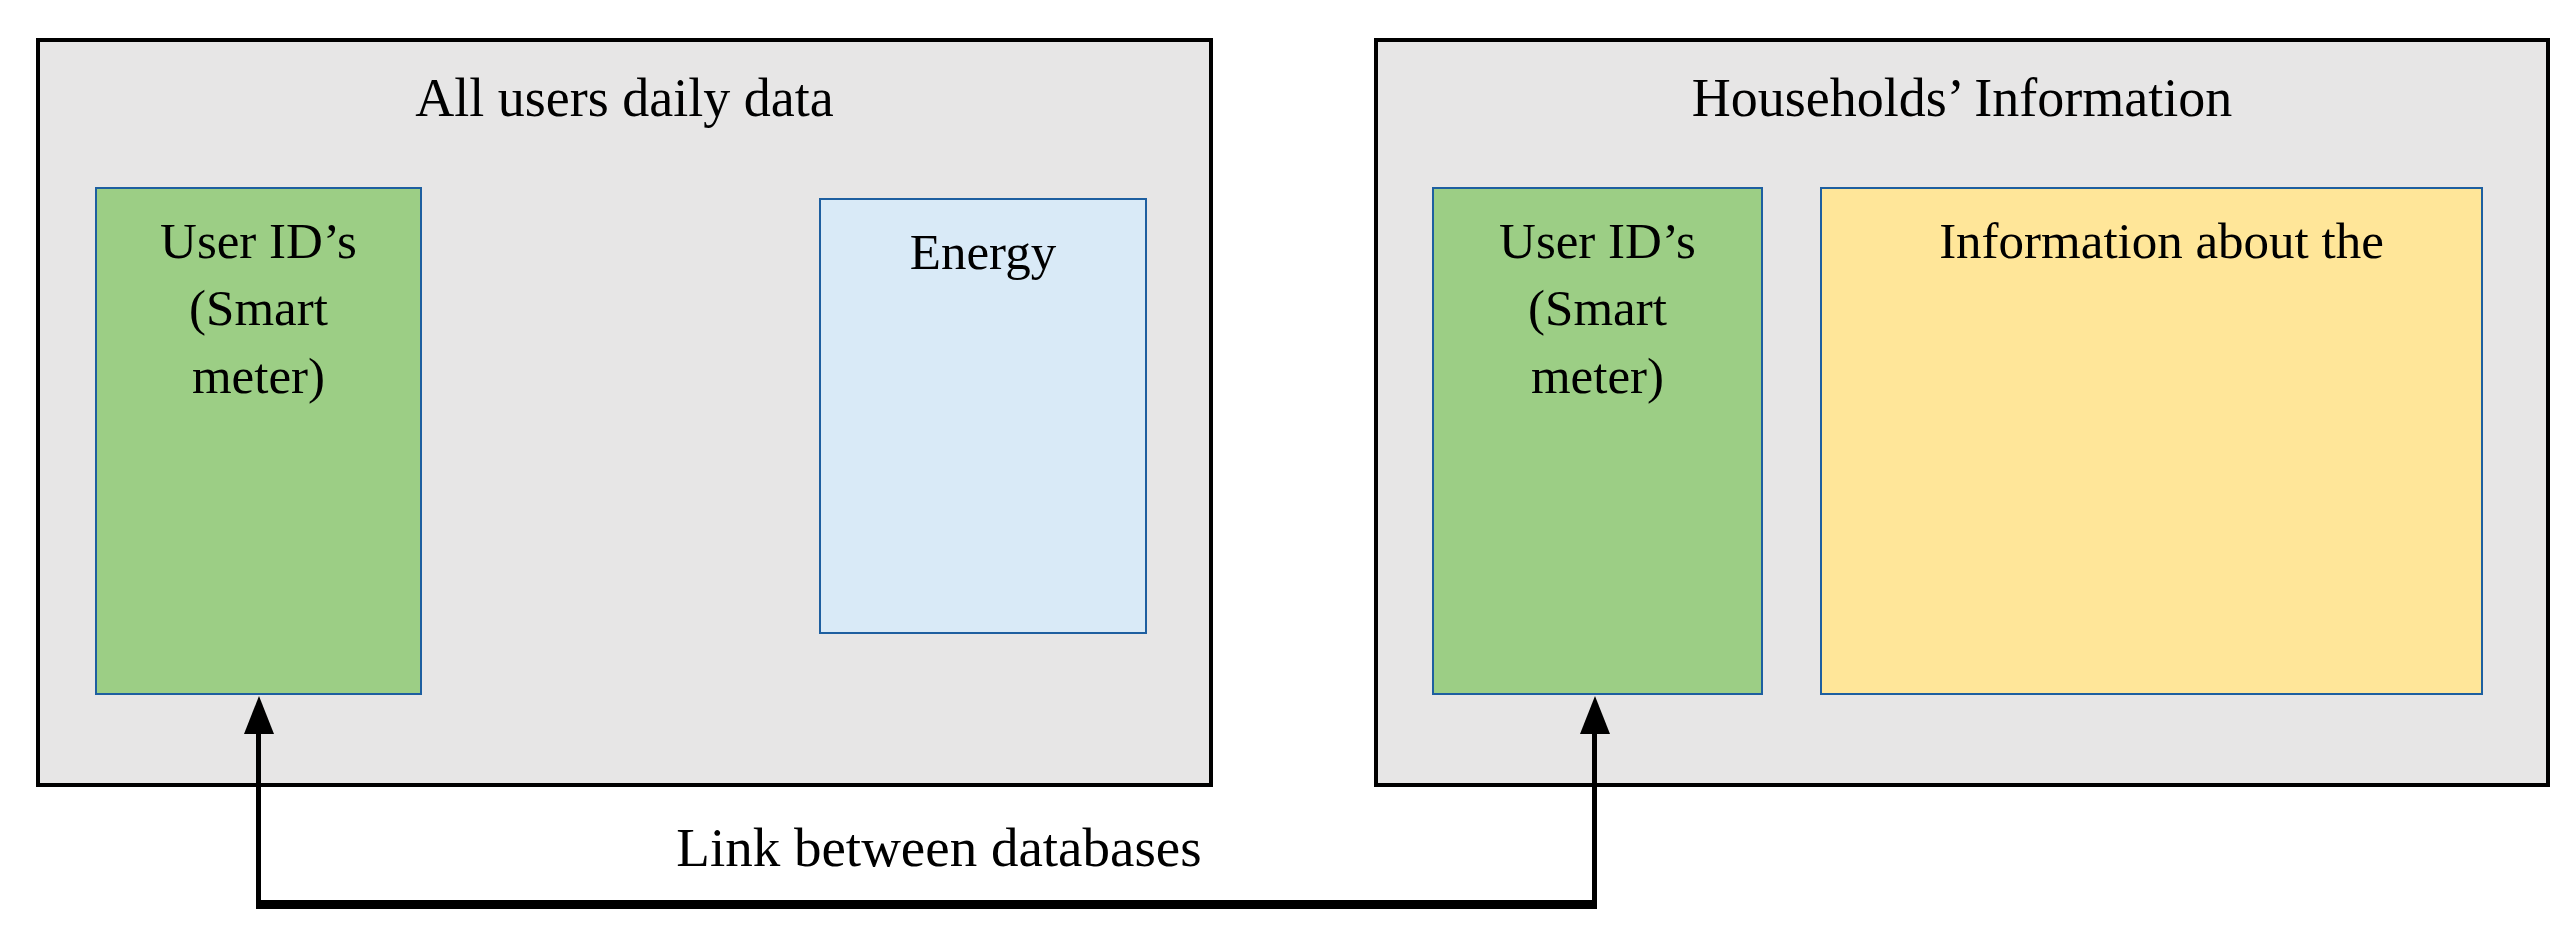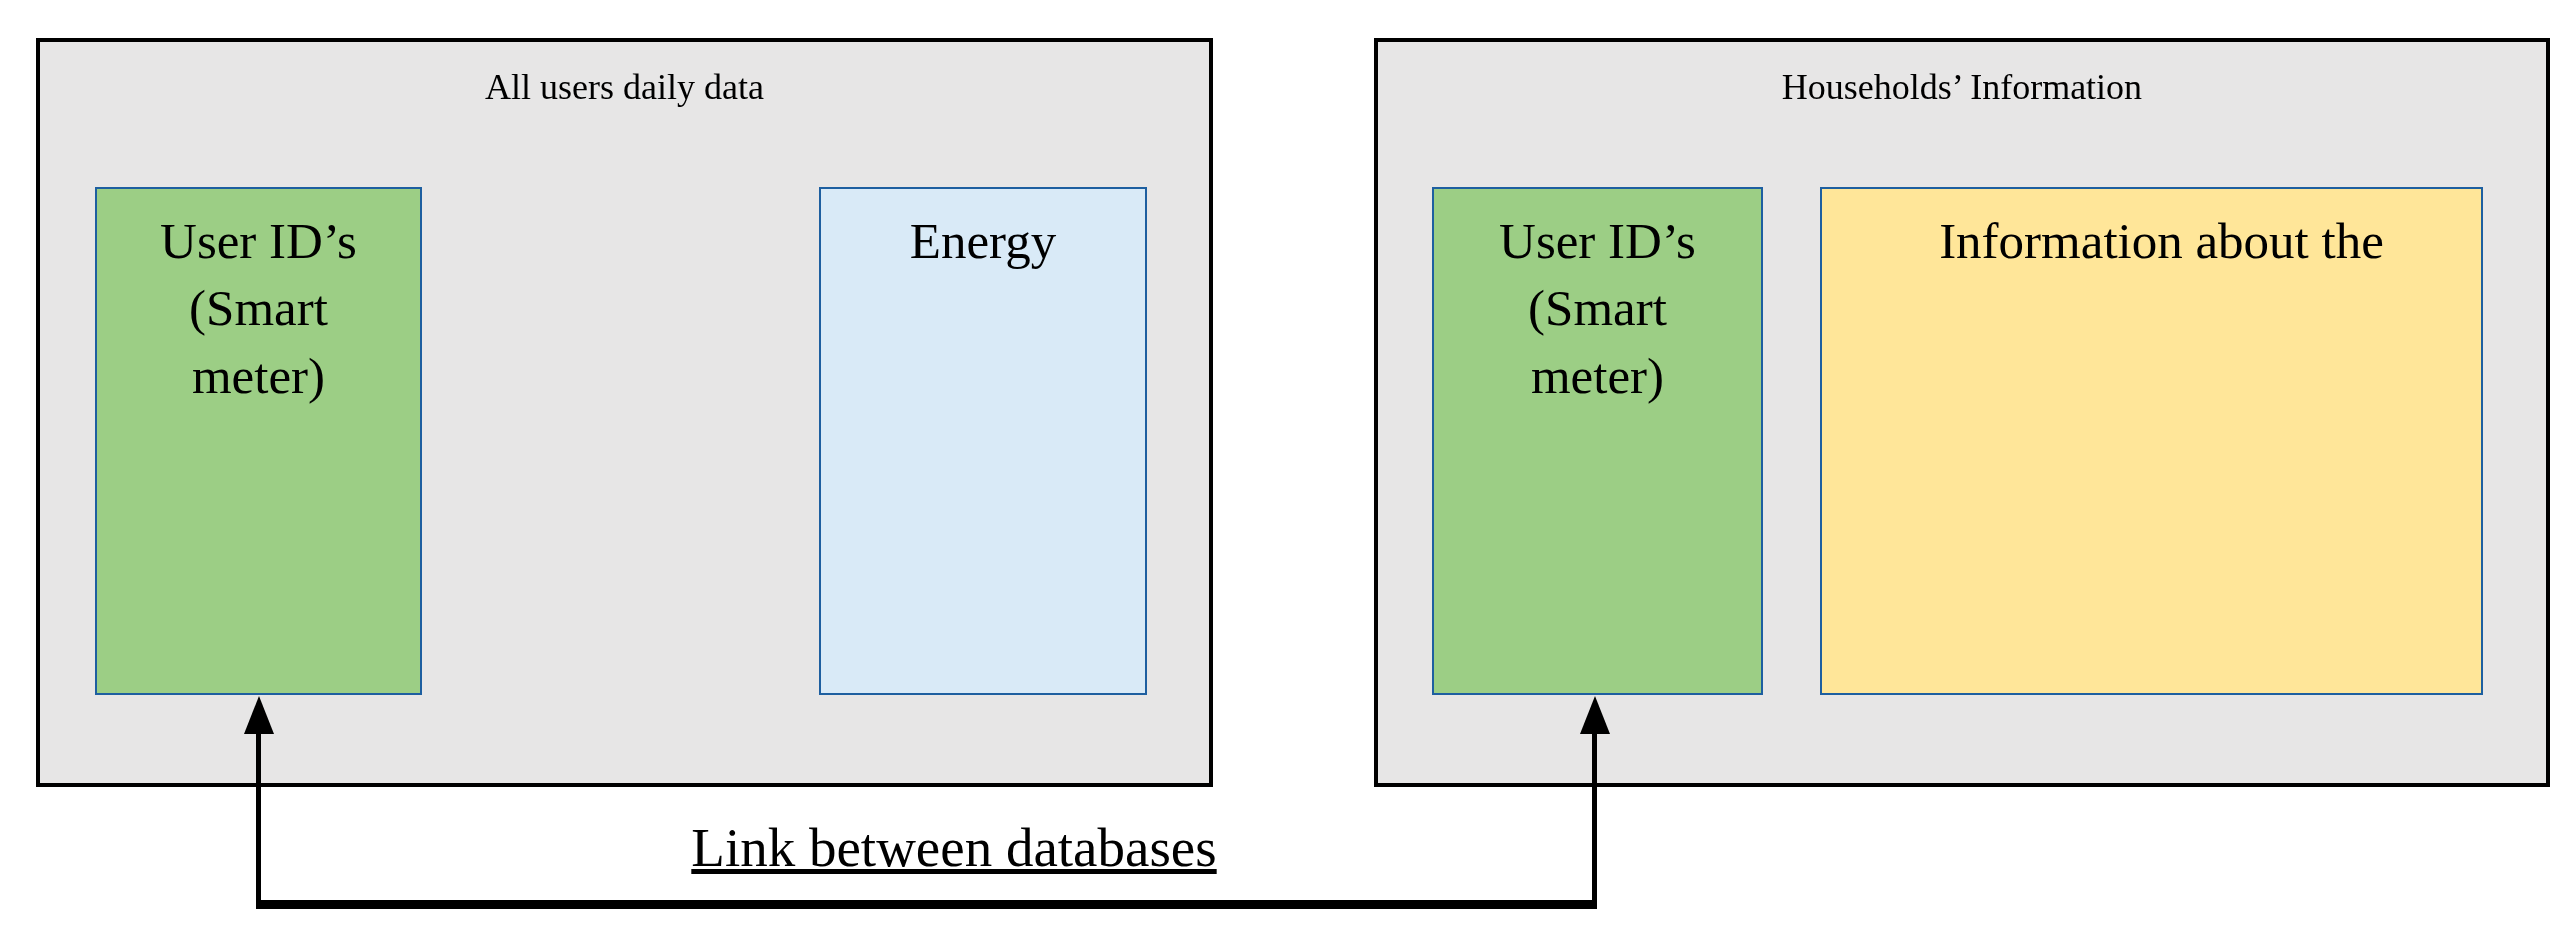--- a/index.html
+++ b/index.html
@@ -24,21 +24,21 @@
     position:absolute;
     background:var(--panel-bg);
     border:4.3px solid var(--panel-border);
     box-sizing:border-box;
   }
   .panel-title{
     position:absolute;
     left:0;right:0;
     top:24.6px;
     text-align:center;
-    font-size:36px;
+    font-size:54px;
     line-height:1.15;
     white-space:nowrap;
   }
   .col{
     position:absolute;
     border:2.9px solid var(--col-border);
     box-sizing:border-box;
     text-align:center;
     font-size:51px;
     line-height:1.32;
@@ -84,21 +84,21 @@
     <div class="panel-title">Households’ Information</div>
   </div>
 
   <div class="col green" style="left:95px;top:187px;width:327px;height:508px;">
     <div>User ID’s</div>
     <div>(Smart</div>
     <div>meter)</div>
   </div>
 
 
-  <div class="col blue" style="left:819px;top:187px;width:328px;height:508px;">
+  <div class="col blue" style="left:819px;top:198px;width:328px;height:436px;">
     <div>Energy</div>
   </div>
 
   <div class="col green" style="left:1432px;top:187px;width:331px;height:508px;">
     <div>User ID’s</div>
     <div>(Smart</div>
     <div>meter)</div>
   </div>
 
   <div class="col yellow" style="left:1820px;top:187px;width:663px;height:508px;padding-left:20px;">
@@ -106,16 +106,16 @@
   </div>
 
   <div class="arrowhead" style="left:244px;top:696px;"></div>
   <div class="vline" style="left:256px;top:729px;height:180px;"></div>
 
   <div class="arrowhead" style="left:1580px;top:696px;"></div>
   <div class="vline" style="left:1592px;top:729px;height:180px;"></div>
 
   <div class="hline" style="left:256px;top:900px;width:1341px;"></div>
 
-  <div class="link-label" style="left:520px;width:868px;top:816px;text-decoration:underline;">Link between databases</div>
+  <div class="link-label" style="left:505px;width:868px;top:816px;">Link between databases</div>
 
 </div>
 
 
 </body></html>

